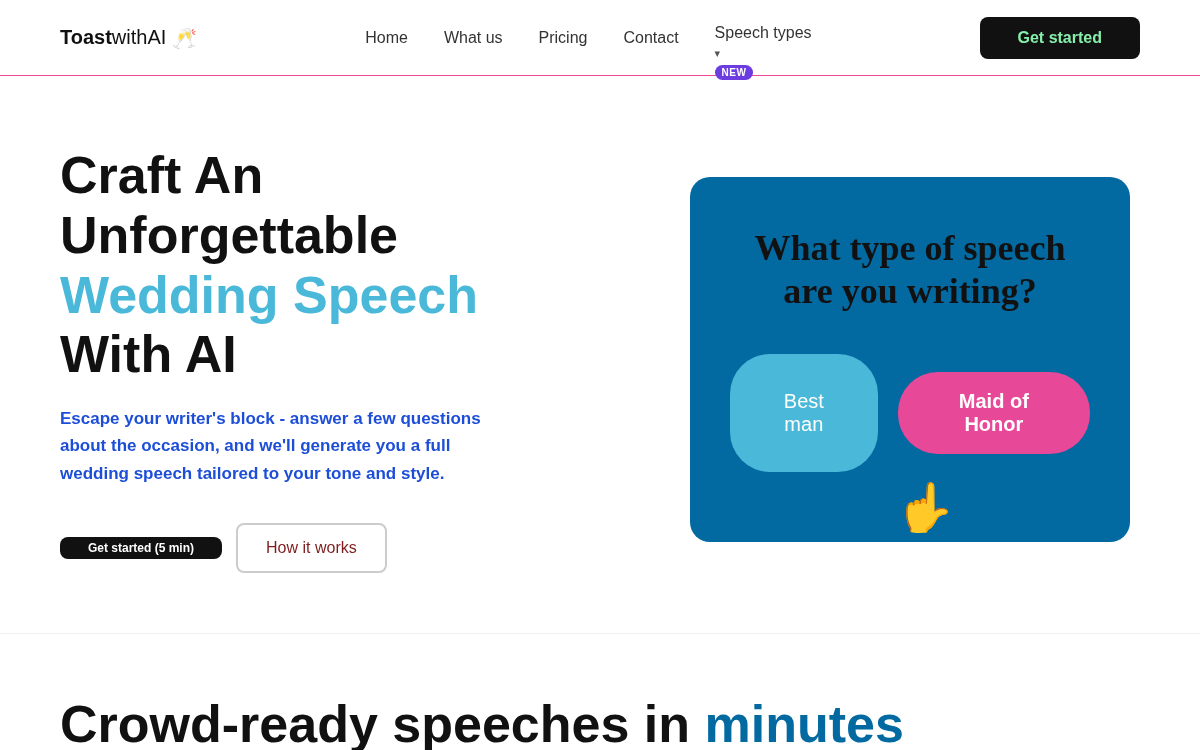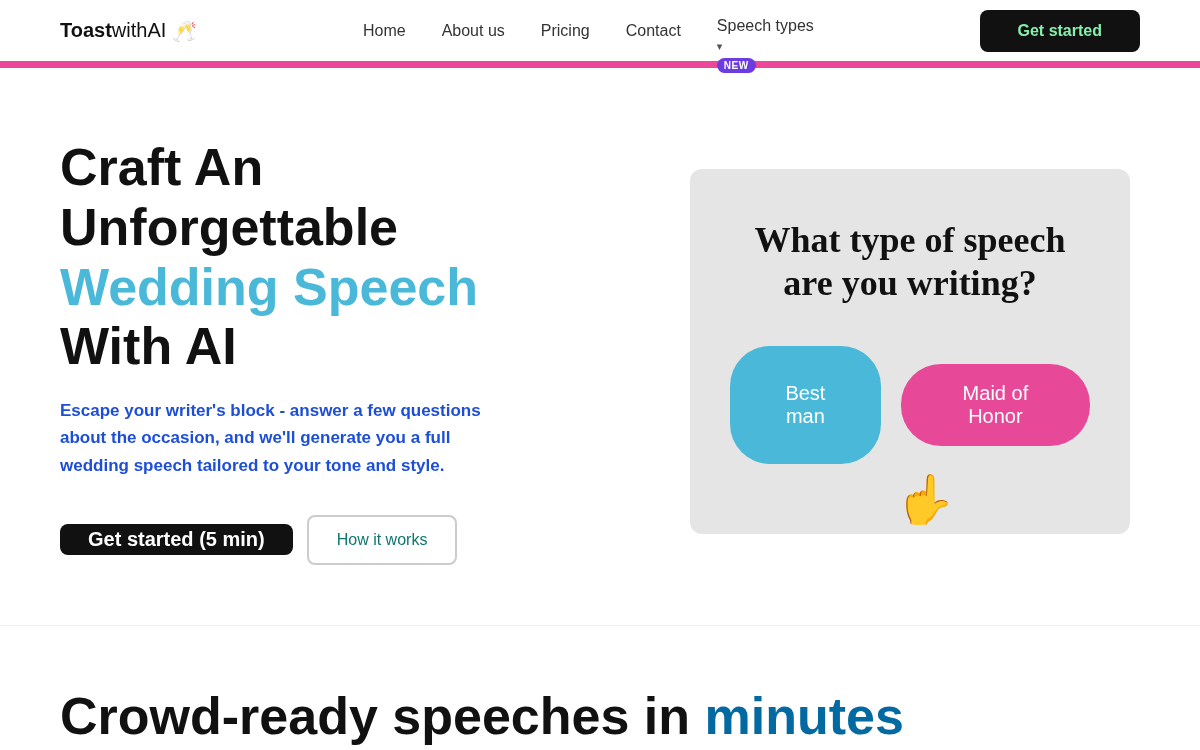--- a/index.html
+++ b/index.html
@@ -15,22 +15,22 @@
       min-height: 750px;
       overflow-x: hidden;
     }
 
     
     nav {
       display: flex;
       align-items: center;
       justify-content: space-between;
       padding: 0 60px;
-      height: 68px;
-      border-bottom: 7px solid #ec4899;
+      height: 76px;
+      border-bottom: 1px solid #ec4899;
     }
     .nav-logo {
       display: flex;
       align-items: center;
       gap: 6px;
       font-size: 20px;
       font-weight: 700;
       color: #111;
     }
     .nav-logo .logo-with {
@@ -115,45 +115,45 @@
       display: flex;
       gap: 14px;
       align-items: center;
     }
     .btn-primary {
       background: #111;
       color: #fff;
       border: none;
       padding: 4px 28px;
       border-radius: 8px;
-      font-size: 20px;
+      font-size: 12px;
       font-weight: 600;
       cursor: pointer;
     }
     .btn-secondary {
       background: transparent;
-      color: #0f766e;
+      color: #7f1d1d;
       border: 2px solid #ccc;
       padding: 14px 28px;
       border-radius: 8px;
       font-size: 16px;
       font-weight: 500;
       cursor: pointer;
     }
 
     
     .hero-right {
       flex: 1;
       max-width: 460px;
       display: flex;
       justify-content: center;
     }
     .speech-type-card {
-      background: #e5e5e5;
-      border-radius: 12px;
+      background: #0369a1;
+      border-radius: 20px;
       padding: 50px 40px 40px 40px;
       width: 440px;
       min-height: 360px;
       display: flex;
       flex-direction: column;
       align-items: center;
       gap: 40px;
     }
     .card-question {
       font-size: 36px;
@@ -182,21 +182,21 @@
       font-weight: 500;
       cursor: pointer;
     }
     .speech-btn-pink {
       background: #e84898;
       color: #fff;
       border: none;
       padding: 18px 36px;
       border-radius: 40px;
       font-size: 20px;
-      font-weight: 400;
+      font-weight: 700;
       cursor: pointer;
       position: relative;
     }
     
     .hand-cursor {
       position: absolute;
       bottom: -30px;
       left: 46%;
       font-size: 48px;
       transform: scaleX(-1);
@@ -221,21 +221,21 @@
 <body>
 
 <nav>
   <div class="nav-logo">
     <span><strong>Toast</strong><span class="logo-with">withAI</span></span>
     <span class="logo-icon">🥂</span>
   </div>
 
   <ul class="nav-links">
     <li><a href="#">Home</a></li>
-    <li><a href="#">About us</a></li>
+    <li><a href="#">What us</a></li>
     <li><a href="#">Pricing</a></li>
     <li><a href="#">Contact</a></li>
     <li>
       <a href="#" class="speech-types-link">
         <span>Speech types</span>
         <span class="chevron-icon">▾</span>
         <span class="new-badge">NEW</span>
       </a>
     </li>
   </ul>

